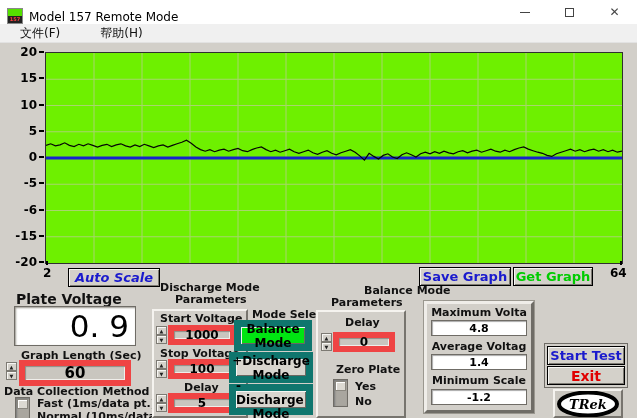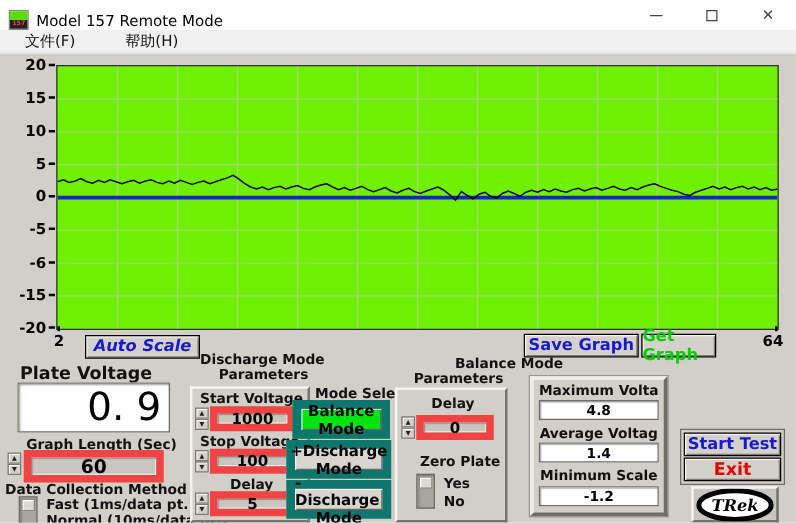--- a/index.html
+++ b/index.html
@@ -167,21 +167,21 @@
         <polyline points="0.0,92.4 4.7,90.8 9.4,92.9 14.0,91.9 18.7,89.8 23.4,92.4 28.1,93.5 32.8,91.3 37.5,92.9 42.1,90.8 46.8,92.4 51.5,94.0 56.2,92.4 60.9,91.3 65.6,93.5 70.2,91.9 74.9,90.8 79.6,92.9 84.3,94.0 89.0,91.9 93.7,93.5 98.3,91.3 103.0,92.9 107.7,94.5 112.4,92.9 117.1,91.9 121.8,94.0 126.4,92.4 131.1,90.8 135.8,89.3 140.5,87.2 145.2,90.3 149.9,94.0 154.5,96.6 159.2,98.2 163.9,96.6 168.6,98.7 173.3,97.1 178.0,96.1 182.6,98.2 187.3,96.6 192.0,95.5 196.7,97.7 201.4,98.7 206.0,96.6 210.7,95.0 215.4,94.0 220.1,96.6 224.8,98.7 229.5,97.1 234.1,99.2 238.8,97.7 243.5,96.1 248.2,98.7 252.9,100.3 257.6,98.7 262.2,97.1 266.9,99.8 271.6,101.3 276.3,99.2 281.0,97.7 285.7,100.3 290.3,101.8 295.0,99.8 299.7,98.2 304.4,96.6 309.1,99.2 313.8,102.9 318.4,107.1 323.1,100.3 327.8,103.4 332.5,106.0 337.2,102.4 341.9,100.8 346.5,104.0 351.2,105.5 355.9,101.8 360.6,99.8 365.3,101.8 370.0,104.0 374.6,100.8 379.3,99.2 384.0,100.8 388.7,98.7 393.4,100.3 398.0,98.2 402.7,99.8 407.4,100.8 412.1,98.7 416.8,97.7 421.5,99.8 426.1,98.2 430.8,97.1 435.5,99.2 440.2,97.7 444.9,96.1 449.6,98.2 454.2,99.2 458.9,97.1 463.6,98.7 468.3,96.6 473.0,95.0 477.7,94.0 482.3,96.1 487.0,97.7 491.7,99.2 496.4,100.3 501.1,102.4 505.8,103.4 510.4,100.8 515.1,99.2 519.8,97.7 524.5,96.1 529.2,98.2 533.9,96.6 538.5,98.7 543.2,97.1 547.9,96.1 552.6,98.2 557.3,96.6 562.0,98.7 566.6,97.1 571.3,99.2 576.0,98.2" fill="none" stroke="#050505" stroke-width="1.2"></polyline>
       </svg>
   </div>
   <div class="xtick" style="left:46px;"></div>
   <div class="xtick" style="left:620px;"></div>
   <div class="xlabel" style="left:43px;">2</div>
   <div class="xlabel" style="left:610px;">64</div>
 
   <div class="btn blue-text" style="left:68px;  top:268px; width:92px; height:19px;font-style:italic;">Auto Scale</div>
   <div class="btn blue-text" style="left:419px; top:267px; width:92px; height:19px;">Save Graph</div>
-  <div class="btn green-text" style="left:513px; top:267px; width:60px; height:19px;">Get Graph</div>
+  <div class="btn green-text" style="left:513px; top:267px; width:80px; height:19px;">Get Graph</div>
 
   <div class="label" style="left:16px; top:291px; font-size:14px;">Plate Voltage</div>
   <div class="display" style="left:14px; top:306px; width:122px; height:40px; text-align:right; font-size:31px; padding-right:6px; line-height:38px;">0. 9</div>
   <div class="label" style="left:21px; top:349px; font-weight:600;">Graph Length (Sec)</div>
   <div class="spin" style="left:6px; top:362px;">
       <div>▲</div>
       <div>▼</div>
     </div>
   <div class="num-box" style="left:19px; top:360px; width:112px; height:26px; font-size:15px;">60</div>
   <div class="label" style="left:4px; top:385px; font-weight:600;">Data Collection Method</div>

